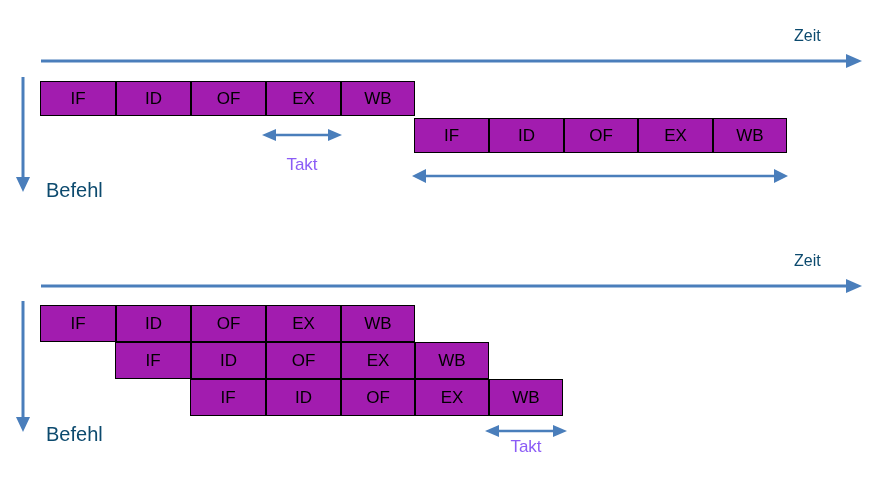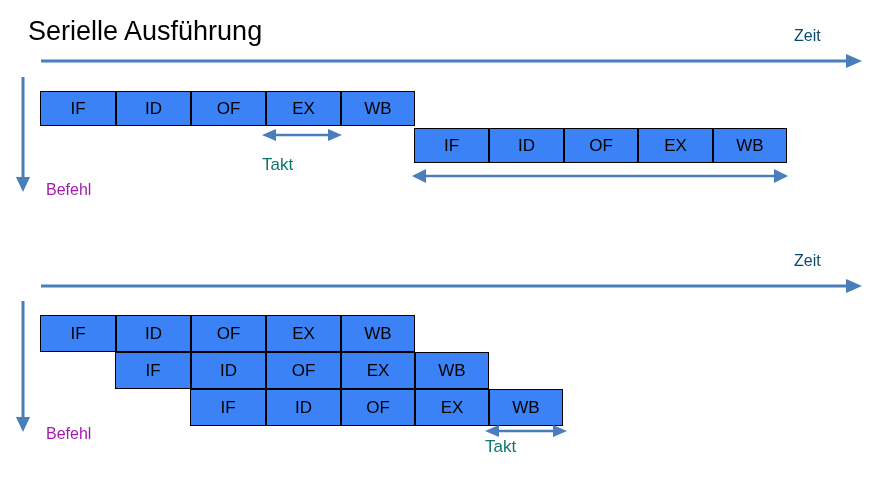--- a/index.html
+++ b/index.html
@@ -29,54 +29,52 @@
   }
 
   .zeit-label {
     font-size: 16px;
     line-height: 18px;
     color: #0c4a6e;
     white-space: nowrap;
   }
 
   .axis-label {
-    font-size: 16px;
+    font-size: 20px;
     line-height: 18px;
-    color: #a21caf;
+    color: #0c4a6e;
     white-space: nowrap;
   }
 
   .span-label {
     font-size: 17px;
     line-height: 19px;
-    color: #0f766e;
+    color: #8b5cf6;
     white-space: nowrap;
-    text-align: left;
+    text-align: center;
   }
 
   .stage-box {
     box-sizing: border-box;
-    background: #3b82f6;
+    background: #a21caf;
     border: 1px solid #000000;
     display: flex;
     align-items: center;
     justify-content: center;
     font-size: 17px;
     color: #000000;
-    margin-top: 10px;
   }
 
   .arrow-svg { display: block; overflow: visible; }
 </style>
 </head>
 <body>
 
 <div id="slide">
 
-  <div class="abs section-title" style="left:28px; top:16px;">Serielle Ausführung</div>
 
   <div class="abs zeit-label" style="left:794px; top:27px;">Zeit</div>
 
   <div class="abs" style="left:40px; top:52px;">
     <svg class="arrow-svg" width="822" height="18" viewBox="0 0 822 18">
       <line x1="1" y1="9" x2="806" y2="9" stroke="#4a7ebb" stroke-width="3"></line>
       <polygon points="806,2 822,9 806,16" fill="#4a7ebb"></polygon>
     </svg>
   </div>
 

